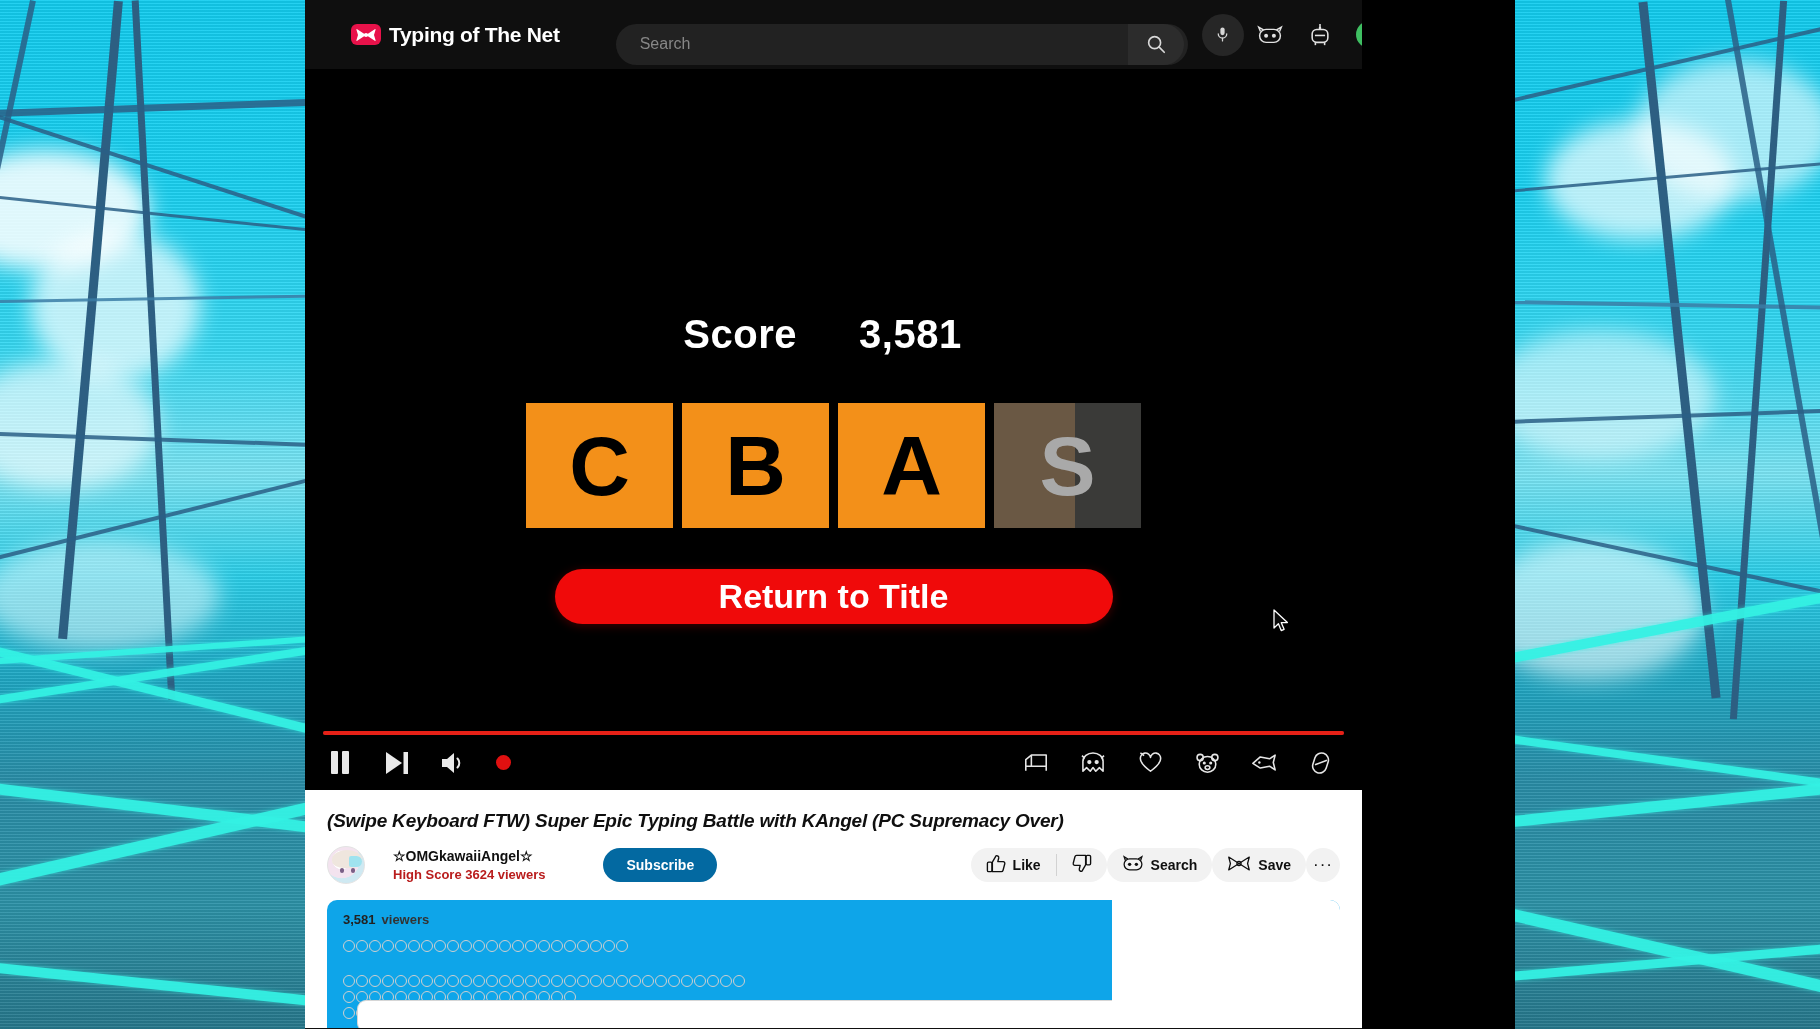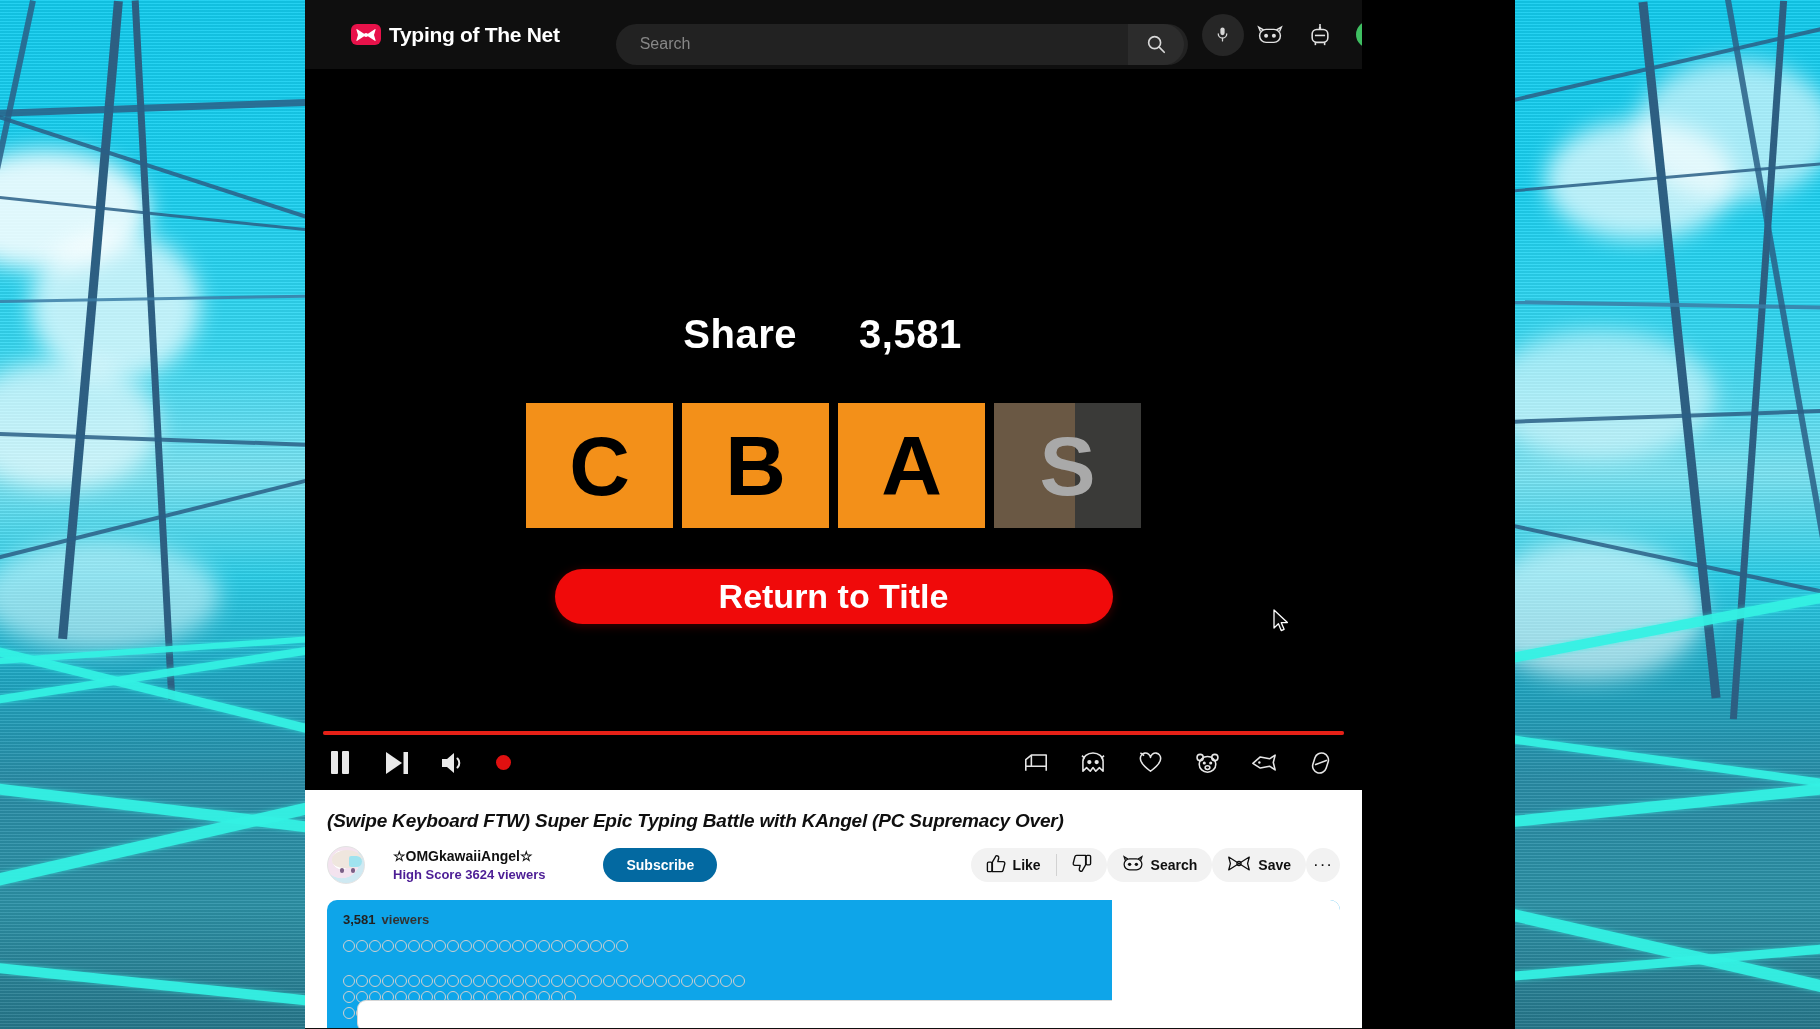--- a/index.html
+++ b/index.html
@@ -138,21 +138,21 @@
   .ch-avatar {
     width: 38px; height: 38px; border-radius:50%; overflow:hidden; position:relative;
     background: radial-gradient(circle at 38% 36%, #fff 0 28%, #f3e3ef 30% 56%, #cfe9f2 58% 100%);
     border: 1px solid #e3e3e3;
   }
   .ch-avatar .hair { position:absolute; left:4px; top:3px; width:30px; height:18px; border-radius:50% 50% 40% 40%; background:#efe6de; }
   .ch-avatar .bowA { position:absolute; right:2px; top:9px; width:13px; height:11px; background:#9fe3ef; border-radius:3px 8px 8px 3px; }
   .ch-avatar .eyeL { position:absolute; left:12px; top:21px; width:4px; height:5px; background:#7a5f86; border-radius:2px; }
   .ch-avatar .eyeR { position:absolute; left:23px; top:21px; width:4px; height:5px; background:#7a5f86; border-radius:2px; }
   .ch-name { font-size: 14px; font-weight:700; color:#0f0f0f; }
-  .ch-sub  { font-size: 13px; font-weight:700; color:#4c1d95; margin-top: 3px; }
+  .ch-sub  { font-size: 13px; font-weight:700; color:#b91c1c; margin-top: 3px; }
   .subscribe {
     margin-left: 58px; background:#0369a1; color:#fff; border:none;
     border-radius: 19px; height: 34px; padding: 0 23px;
     font-size: 14px; font-weight:700; cursor:pointer; font-family:inherit;
   }
 
   .actions { margin-left:auto; display:flex; }
   .pill { height: 34px; background:#f2f2f2; border-radius: 18px; display:flex; align-items:center; }
   .pill-seg { display:flex; align-items:center; gap:7px; padding: 0 15px; height:100%; cursor:pointer; font-size: 14px; font-weight:600; color:#0f0f0f; }
   .pill-div { width:1px; height:22px; background:#d2d2d2; }
@@ -285,21 +285,21 @@
         </svg>
       </div>
       <div class="avatar">M</div>
     </div>
   </div>
 
   <div id="player">
     <div id="stage">
 
       <div class="score-line">
-        <span class="score-label">Share</span>
+        <span class="score-label">Score</span>
         <span>3,581</span>
       </div>
 
       <div class="grades">
         <div class="tile">
           <span>C</span>
         </div>
         <div class="tile">
           <span>B</span>
         </div>

